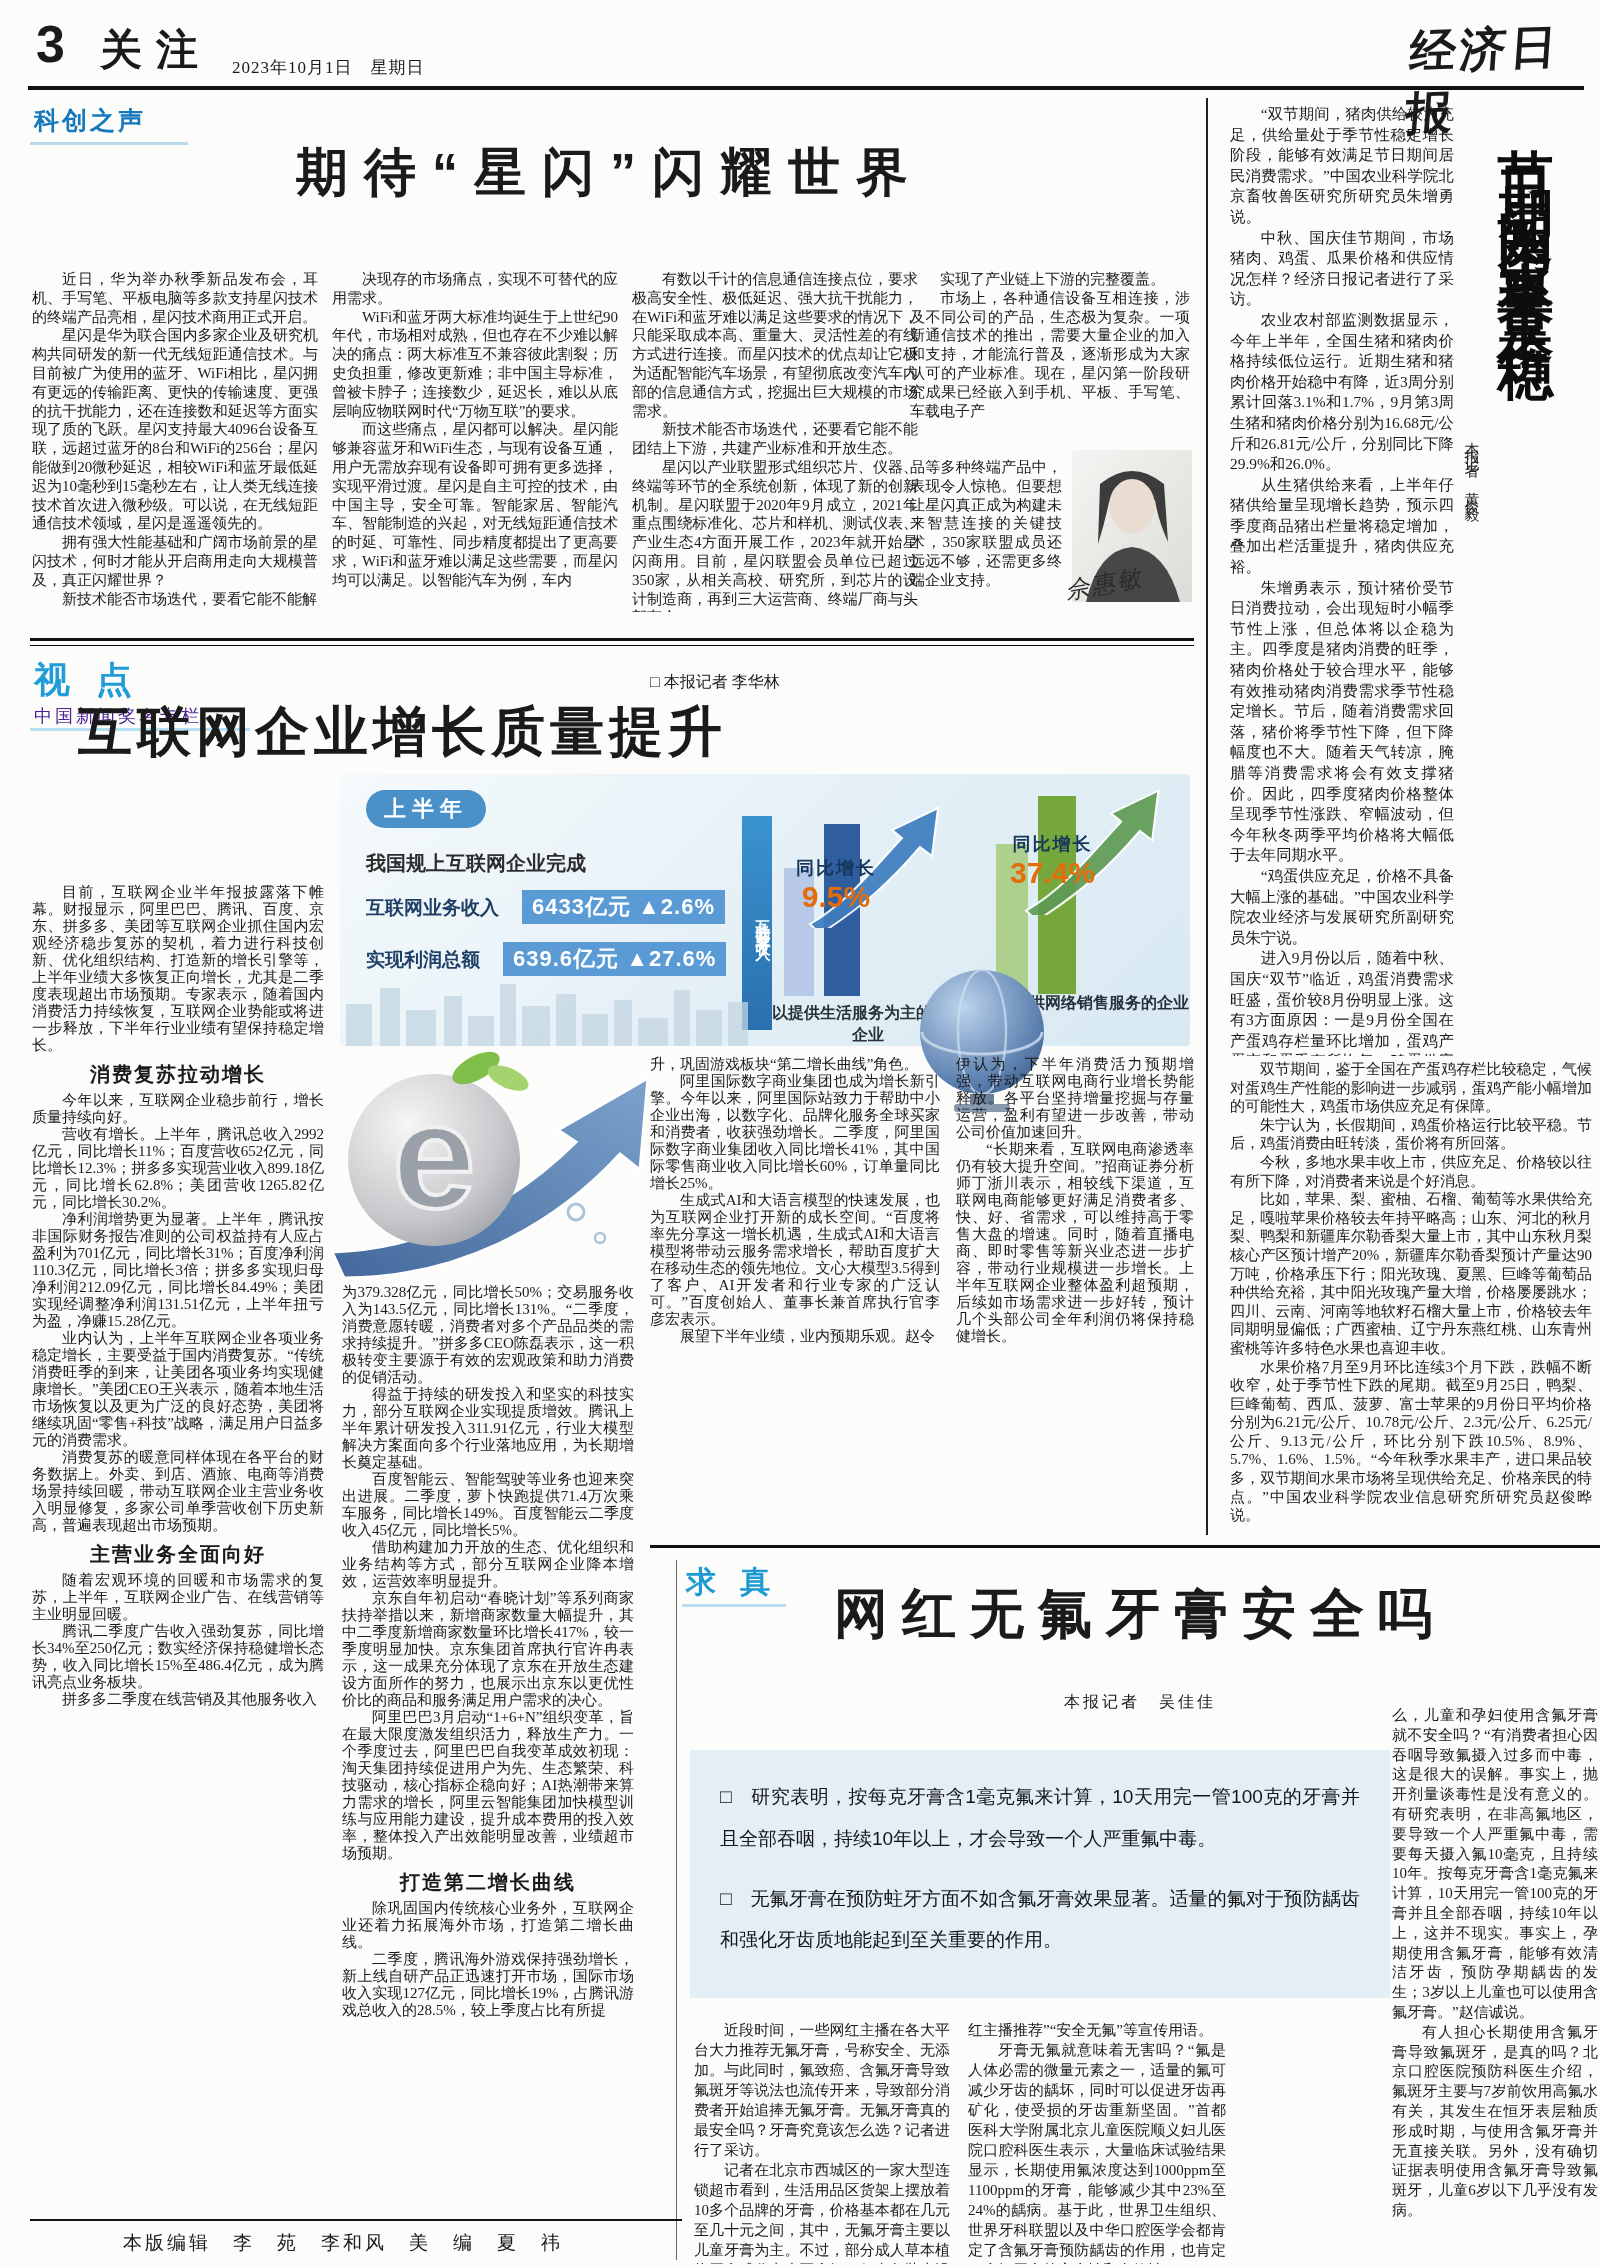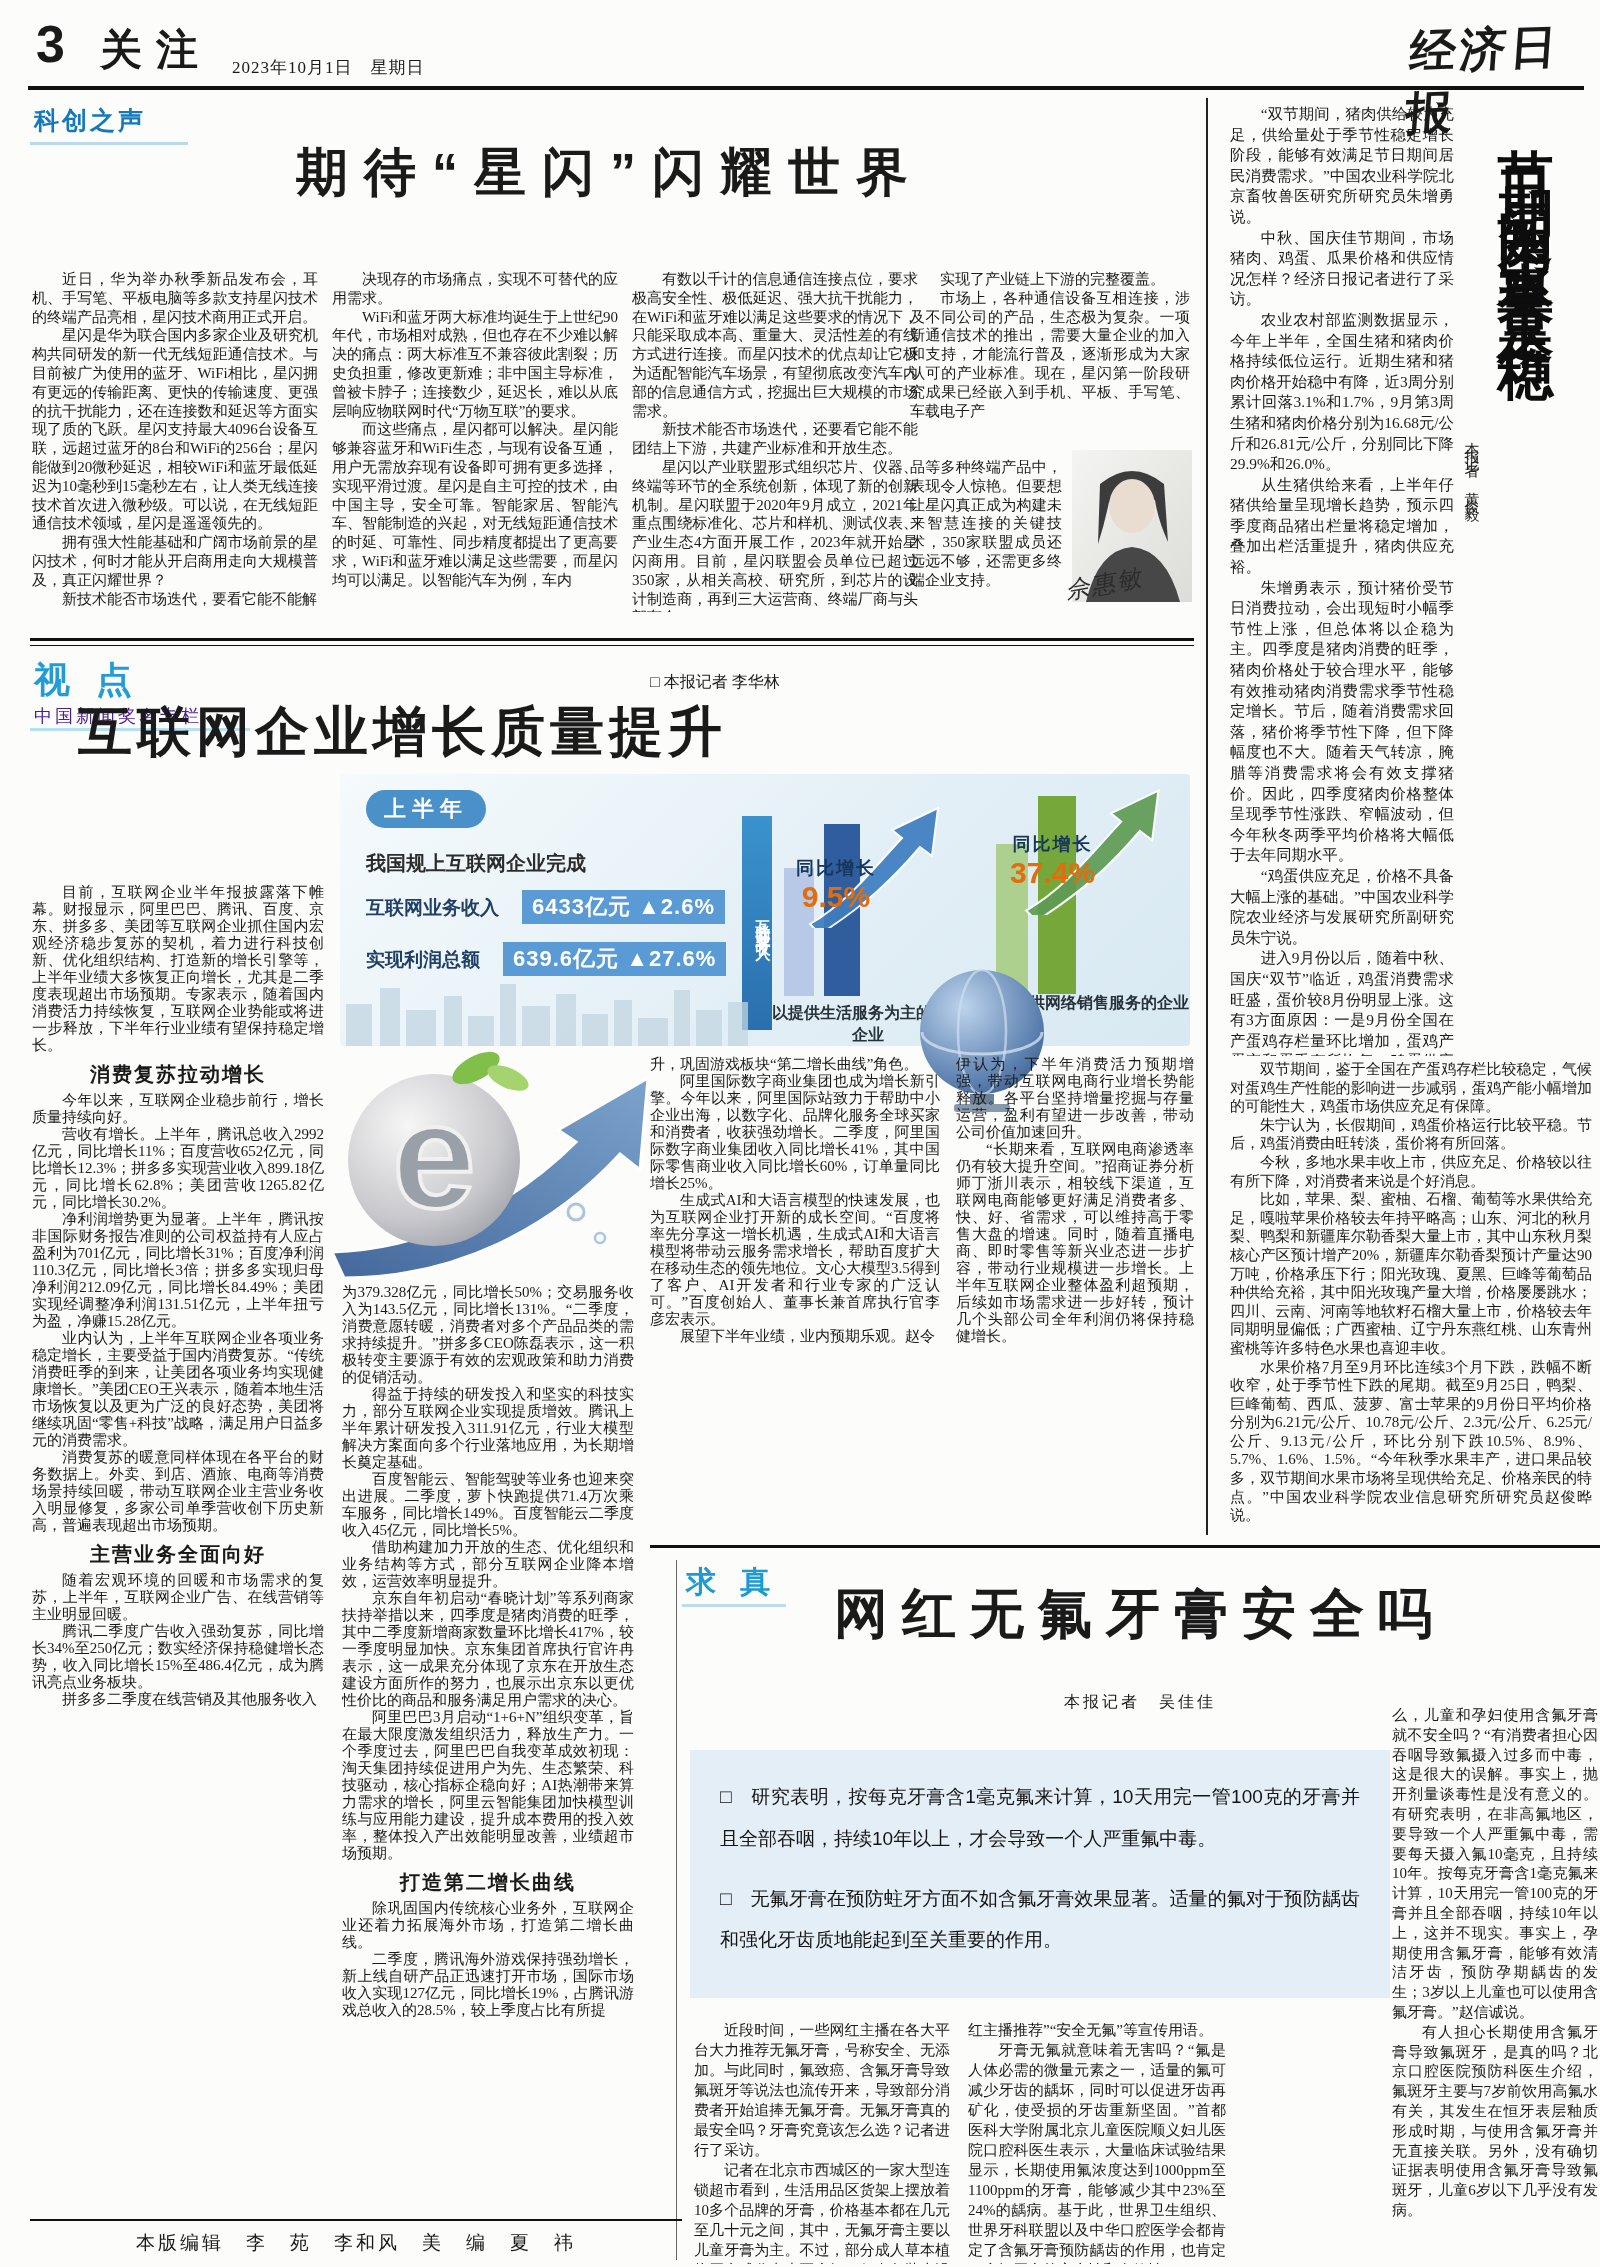--- a/index.html
+++ b/index.html
@@ -261,21 +261,21 @@
           <p class="p">腾讯二季度广告收入强劲复苏，同比增长34%至250亿元；数实经济保持稳健增长态势，收入同比增长15%至486.4亿元，成为腾讯亮点业务板块。</p>
           <p class="p">拼多多二季度在线营销及其他服务收入</p>
         </div>
     </div>
     <div class="abs col vp-col" style="left:312px;top:632px;width:292px;height:922px;">
       <div>
           <p class="p cont">为379.328亿元，同比增长50%；交易服务收入为143.5亿元，同比增长131%。“二季度，消费意愿转暖，消费者对多个产品品类的需求持续提升。”拼多多CEO陈磊表示，这一积极转变主要源于有效的宏观政策和助力消费的促销活动。</p>
           <p class="p">得益于持续的研发投入和坚实的科技实力，部分互联网企业实现提质增效。腾讯上半年累计研发投入311.91亿元，行业大模型解决方案面向多个行业落地应用，为长期增长奠定基础。</p>
           <p class="p">百度智能云、智能驾驶等业务也迎来突出进展。二季度，萝卜快跑提供71.4万次乘车服务，同比增长149%。百度智能云二季度收入45亿元，同比增长5%。</p>
           <p class="p">借助构建加力开放的生态、优化组织和业务结构等方式，部分互联网企业降本增效，运营效率明显提升。</p>
-          <p class="p">京东自年初启动“春晓计划”等系列商家扶持举措以来，四季度是猪肉消费的旺季，其中二季度新增商家数量环比增长417%，较一季度明显加快。京东集团首席执行官许冉表示，这一成果充分体现了京东在开放生态建设方面所作的努力，也展示出京东以更优性价比的商品和服务满足用户需求的决心。</p>
+          <p class="p">京东自年初启动“春晓计划”等系列商家扶持举措以来，新增商家数量大幅提升，其中二季度新增商家数量环比增长417%，较一季度明显加快。京东集团首席执行官许冉表示，这一成果充分体现了京东在开放生态建设方面所作的努力，也展示出京东以更优性价比的商品和服务满足用户需求的决心。</p>
           <p class="p">阿里巴巴3月启动“1+6+N”组织变革，旨在最大限度激发组织活力，释放生产力。一个季度过去，阿里巴巴自我变革成效初现：淘天集团持续促进用户为先、生态繁荣、科技驱动，核心指标企稳向好；AI热潮带来算力需求的增长，阿里云智能集团加快模型训练与应用能力建设，提升成本费用的投入效率，整体投入产出效能明显改善，业绩超市场预期。</p>
         </div>
       <div class="subhead">打造第二增长曲线</div>
       <div>
           <p class="p">除巩固国内传统核心业务外，互联网企业还着力拓展海外市场，打造第二增长曲线。</p>
           <p class="p">二季度，腾讯海外游戏保持强劲增长，新上线自研产品正迅速打开市场，国际市场收入实现127亿元，同比增长19%，占腾讯游戏总收入的28.5%，较上季度占比有所提</p>
         </div>
     </div>
     <div class="abs col vp-col" style="left:620px;top:404px;width:290px;height:408px;">
         <p class="p cont">升，巩固游戏板块“第二增长曲线”角色。</p>
@@ -309,15 +309,15 @@
         <p class="p cont">红主播推荐”“安全无氟”等宣传用语。</p>
         <p class="p">牙膏无氟就意味着无害吗？“氟是人体必需的微量元素之一，适量的氟可减少牙齿的龋坏，同时可以促进牙齿再矿化，使受损的牙齿重新坚固。”首都医科大学附属北京儿童医院顺义妇儿医院口腔科医生表示，大量临床试验结果显示，长期使用氟浓度达到1000ppm至1100ppm的牙膏，能够减少其中23%至24%的龋病。基于此，世界卫生组织、世界牙科联盟以及中华口腔医学会都肯定了含氟牙膏预防龋齿的作用，也肯定了含氟牙膏的安全性和有效性。</p>
       </div>
     <div class="abs col tr-col3" style="left:742px;top:158px;width:206px;height:558px;">
         <p class="p cont">么，儿童和孕妇使用含氟牙膏就不安全吗？“有消费者担心因吞咽导致氟摄入过多而中毒，这是很大的误解。事实上，抛开剂量谈毒性是没有意义的。有研究表明，在非高氟地区，要导致一个人严重氟中毒，需要每天摄入氟10毫克，且持续10年。按每克牙膏含1毫克氟来计算，10天用完一管100克的牙膏并且全部吞咽，持续10年以上，这并不现实。事实上，孕期使用含氟牙膏，能够有效清洁牙齿，预防孕期龋齿的发生；3岁以上儿童也可以使用含氟牙膏。”赵信诚说。</p>
         <p class="p">有人担心长期使用含氟牙膏导致氟斑牙，是真的吗？北京口腔医院预防科医生介绍，氟斑牙主要与7岁前饮用高氟水有关，其发生在恒牙表层釉质形成时期，与使用含氟牙膏并无直接关联。另外，没有确切证据表明使用含氟牙膏导致氟斑牙，儿童6岁以下几乎没有发病。</p>
       </div>
   </div>
 
   <div class="abs rule" style="left:30px;top:2219px;width:652px;height:2px;"></div>
-  <div class="abs footer-line" style="left:30px;top:2230px;width:652px;">本版编辑　李　苑　李和风　美　编　夏　祎</div>
+  <div class="abs footer-line" style="left:17px;top:2230px;width:652px;">本版编辑　李　苑　李和风　美　编　夏　祎</div>
 
 </div>
 
 </body></html>

